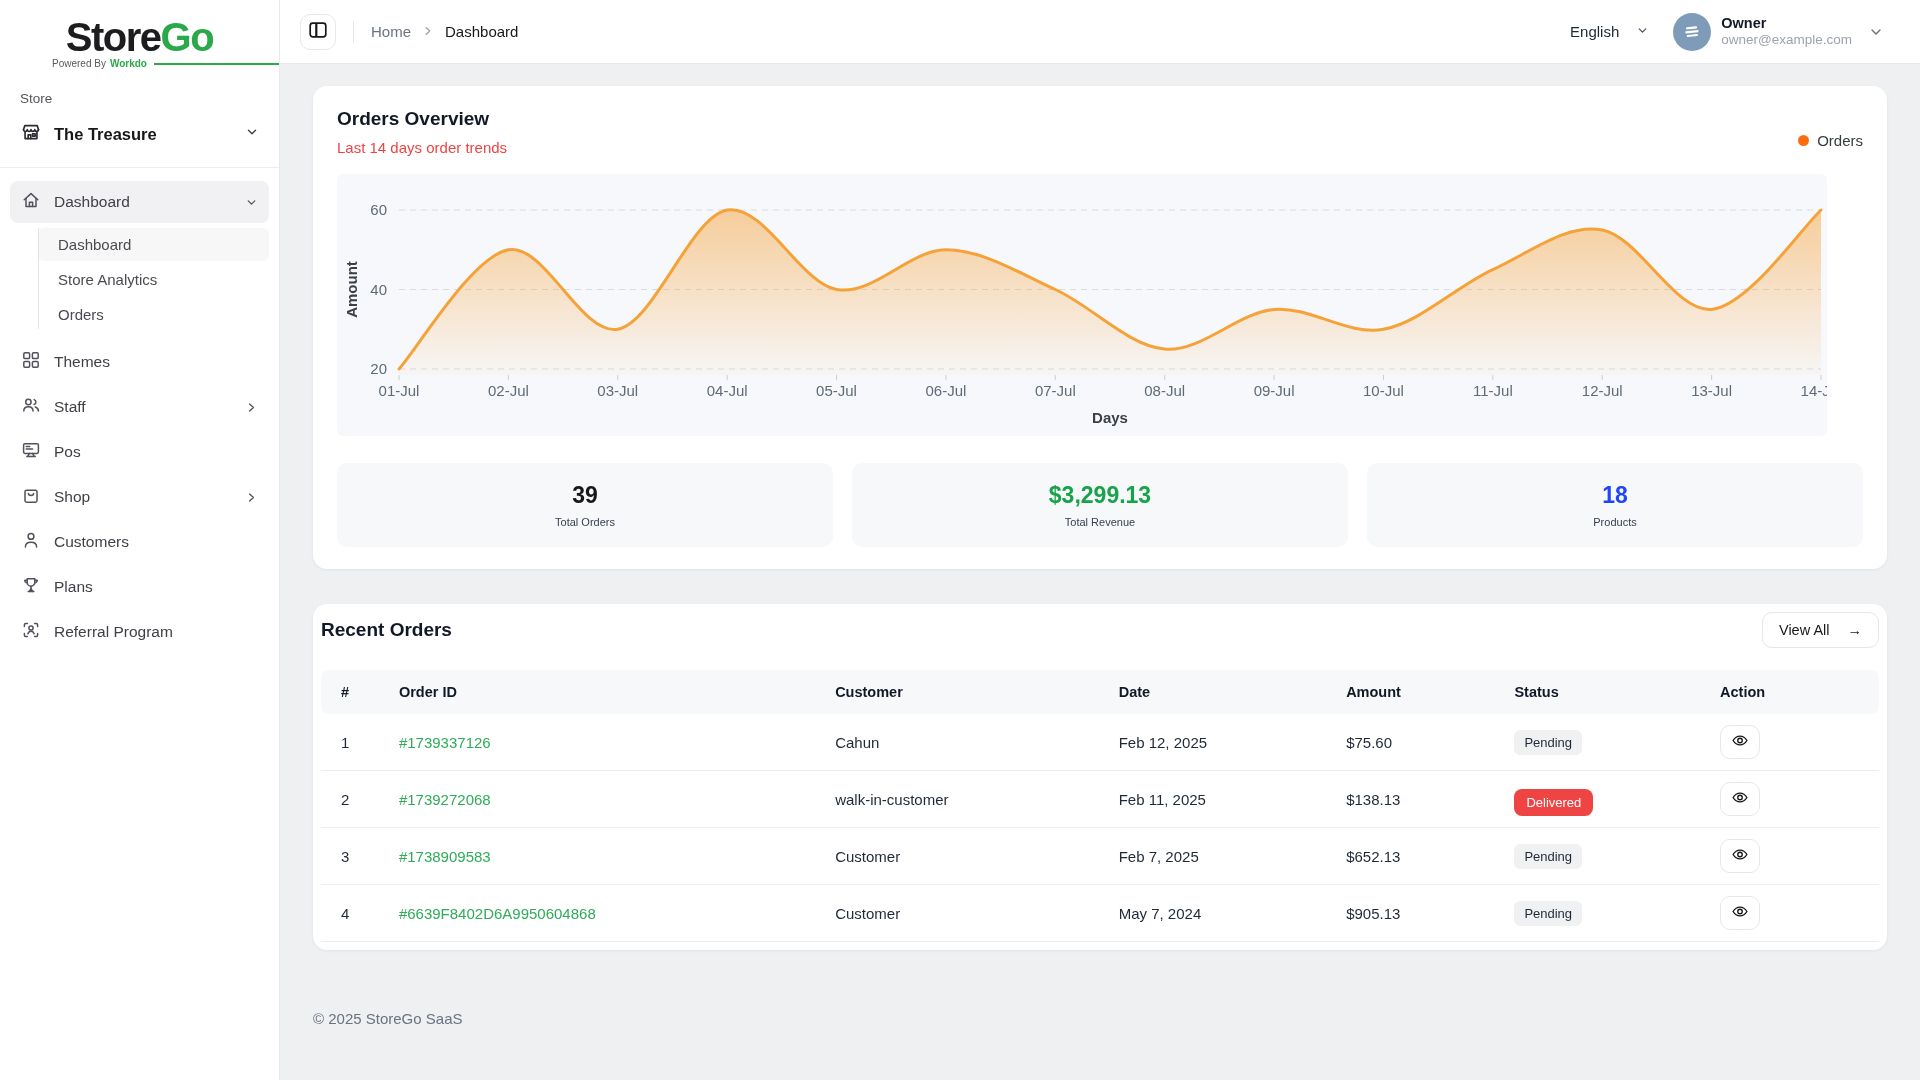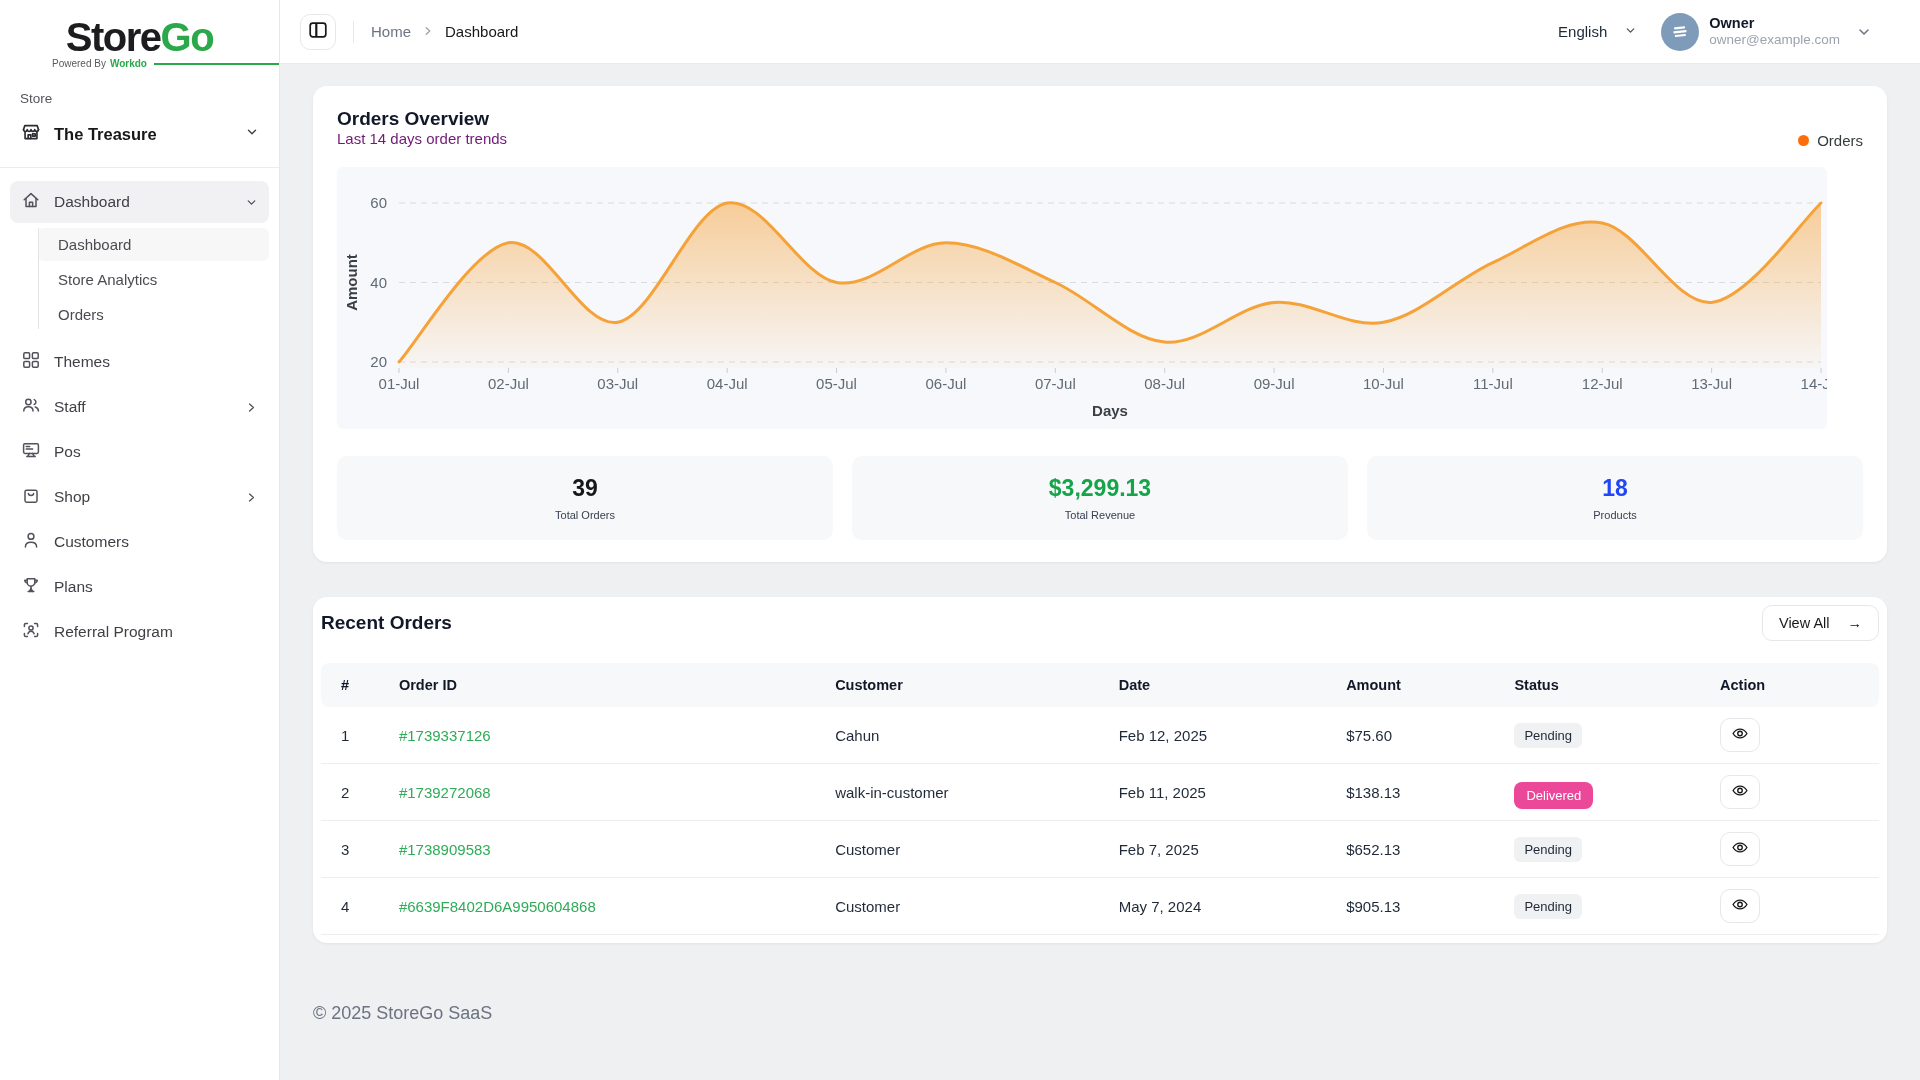--- a/index.html
+++ b/index.html
@@ -33,21 +33,21 @@
   .mi.active { background:#f1f1f3; }
   .mi .chev { margin-left:auto; display:flex; }
   .submenu { position:relative; margin-left:28px; padding:2px 0 8px 0; }
   .submenu::before { content:""; position:absolute; left:0; top:2px; bottom:12px; width:1px; background:#e4e4e7; }
   .smi { padding:8px 10px 8px 20px; font-size:15px; color:#4b4b52; border-radius:6px; margin-bottom:2px; cursor:pointer; }
   .smi.active { background:#f7f7f8; }
 
   
   .main { flex:1; display:flex; flex-direction:column; }
   header { height:64px; background:#fff; border-bottom:1px solid #e9eaec;
-           display:flex; align-items:center; padding:0 48px 0 20px; flex-shrink:0; }
+           display:flex; align-items:center; padding:0 36px 0 20px; flex-shrink:0; }
   .toggle-btn { width:36px; height:36px; border:1px solid #e7e8ea; border-radius:10px; background:#fff;
                 display:flex; align-items:center; justify-content:center; cursor:pointer; }
   .hdr-vdiv { width:1px; height:22px; background:#e7e8ea; margin:0 17px; }
   .breadcrumb { display:flex; align-items:center; gap:11px; font-size:15px; }
   .bc-home { color:#6b7280; cursor:pointer; }
   .bc-cur { color:#18181b; font-weight:500; }
   .hdr-right { margin-left:auto; display:flex; align-items:center; gap:24px; }
   .lang { display:flex; align-items:center; gap:17px; font-size:15px; color:#1f2937; cursor:pointer; }
   .user-chip { display:flex; align-items:center; gap:10px; cursor:pointer; }
   .avatar { width:38px; height:38px; border-radius:50%; background:#7e9cb9; display:flex; align-items:center; justify-content:center; }
@@ -56,21 +56,21 @@
   .user-email { font-size:13.5px; color:#9ca3af; }
   .user-chev { margin-left:6px; display:flex; }
 
   .content { padding:22px 33px 0 33px; flex:1; }
   .card { background:#fff; border-radius:14px; box-shadow:0 1px 3px rgba(15,23,42,.06); }
 
   
   .card.overview { padding:22px 24px; }
   .ov-header { display:flex; justify-content:space-between; }
   .ov-title { font-size:19px; font-weight:700; color:#111827; }
-  .ov-sub { font-size:15px; color:#701a75; margin-top:0; }
+  .ov-sub { font-size:15px; color:#ef4444; margin-top:9px; }
   .legend { display:flex; align-items:flex-start; }
   .legend-item { display:flex; align-items:center; gap:8px; font-size:15px; color:#373d3f; margin-top:24px; }
   .legend-dot { width:11px; height:11px; border-radius:50%; }
   .chart-box { margin-top:18px; }
   #orders-chart { display:block; background:#f7f8fb; border-radius:6px; }
   .stats-row { display:flex; gap:19px; margin-top:27px; }
   .stat { flex:1; background:#f7f8f9; border-radius:10px; height:84px;
           display:flex; flex-direction:column; align-items:center; justify-content:center; gap:7px; }
   .stat-value { font-size:23px; font-weight:700; }
   .stat-label { font-size:11px; color:#374151; }
@@ -84,25 +84,25 @@
   table { width:100%; border-collapse:separate; border-spacing:0; margin-top:22px; table-layout:fixed; }
   thead th { background:#f7f8f9; font-size:14.5px; font-weight:700; color:#111827;
              text-align:left; height:44px; padding:0; }
   thead th:first-child { border-radius:8px 0 0 8px; padding-left:20px; }
   thead th:last-child { border-radius:0 8px 8px 0; }
   tbody td { height:57px; border-bottom:1px solid #ecedef; font-size:15px; color:#1f2937; padding:0; }
   tbody td:first-child { padding-left:20px; }
   .order-link { color:#2eac57; cursor:pointer; }
   .badge { display:inline-block; font-size:13px; }
   .badge.pending { background:#f0f1f3; color:#1f2937; border-radius:6px; padding:5px 10px; }
-  .badge.delivered { background:#ec4899; color:#fff; border-radius:8px; padding:6px 12px; font-weight:500;margin-top:7px; }
+  .badge.delivered { background:#ef4444; color:#fff; border-radius:8px; padding:6px 12px; font-weight:500;margin-top:7px; }
   .eye-btn { width:40px; height:34px; border:1px solid #e6e7e9; border-radius:10px; background:#fff;
              display:flex; align-items:center; justify-content:center; cursor:pointer; }
 
-  .footer { margin-top:60px; padding-bottom:14px; font-size:18px; color:#6b7280; }
+  .footer { margin-top:60px; padding-bottom:14px; font-size:15px; color:#6b7280; }
 </style>
 </head>
 <body>
 
 <div class="app">
 
   <aside>
     <div class="logo-wrap">
       <div class="logo"><span>Store</span><span class="go">Go</span></div>
       <div class="tagline">

